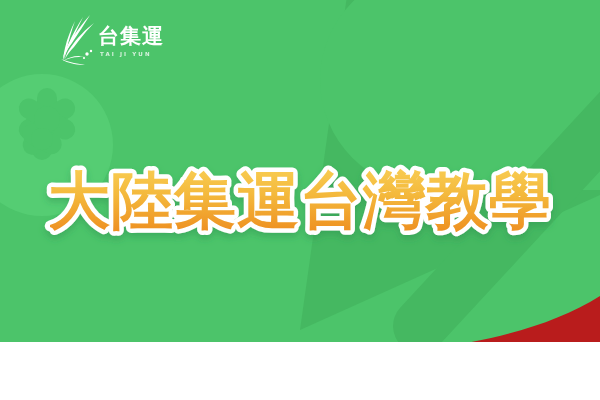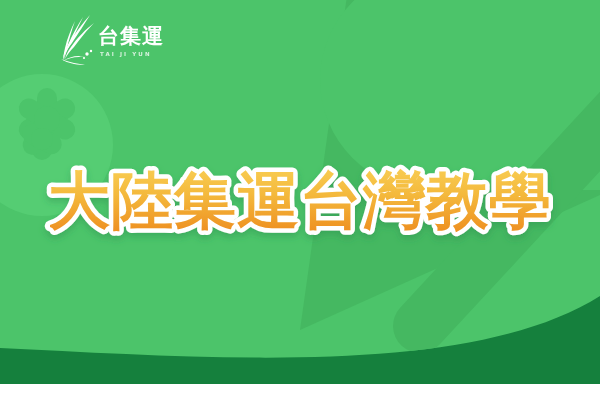--- a/index.html
+++ b/index.html
@@ -3,23 +3,23 @@
 <meta charset="utf-8">
 <style>
   html, body {
     margin: 0;
     padding: 0;
     background: #ffffff;
   }
   #banner {
     position: relative;
     width: 600px;
-    height: 384px;
+    height: 342px;
     overflow: hidden;
-    background: #15803d;
+    background: #b91c1c;
     font-family: "DejaVu Sans", "Liberation Sans", sans-serif;
   }
   
   #green-bg {
     position: absolute;
     left: 0; top: 0;
     width: 600px; height: 400px;
   }
   
   #logo {

